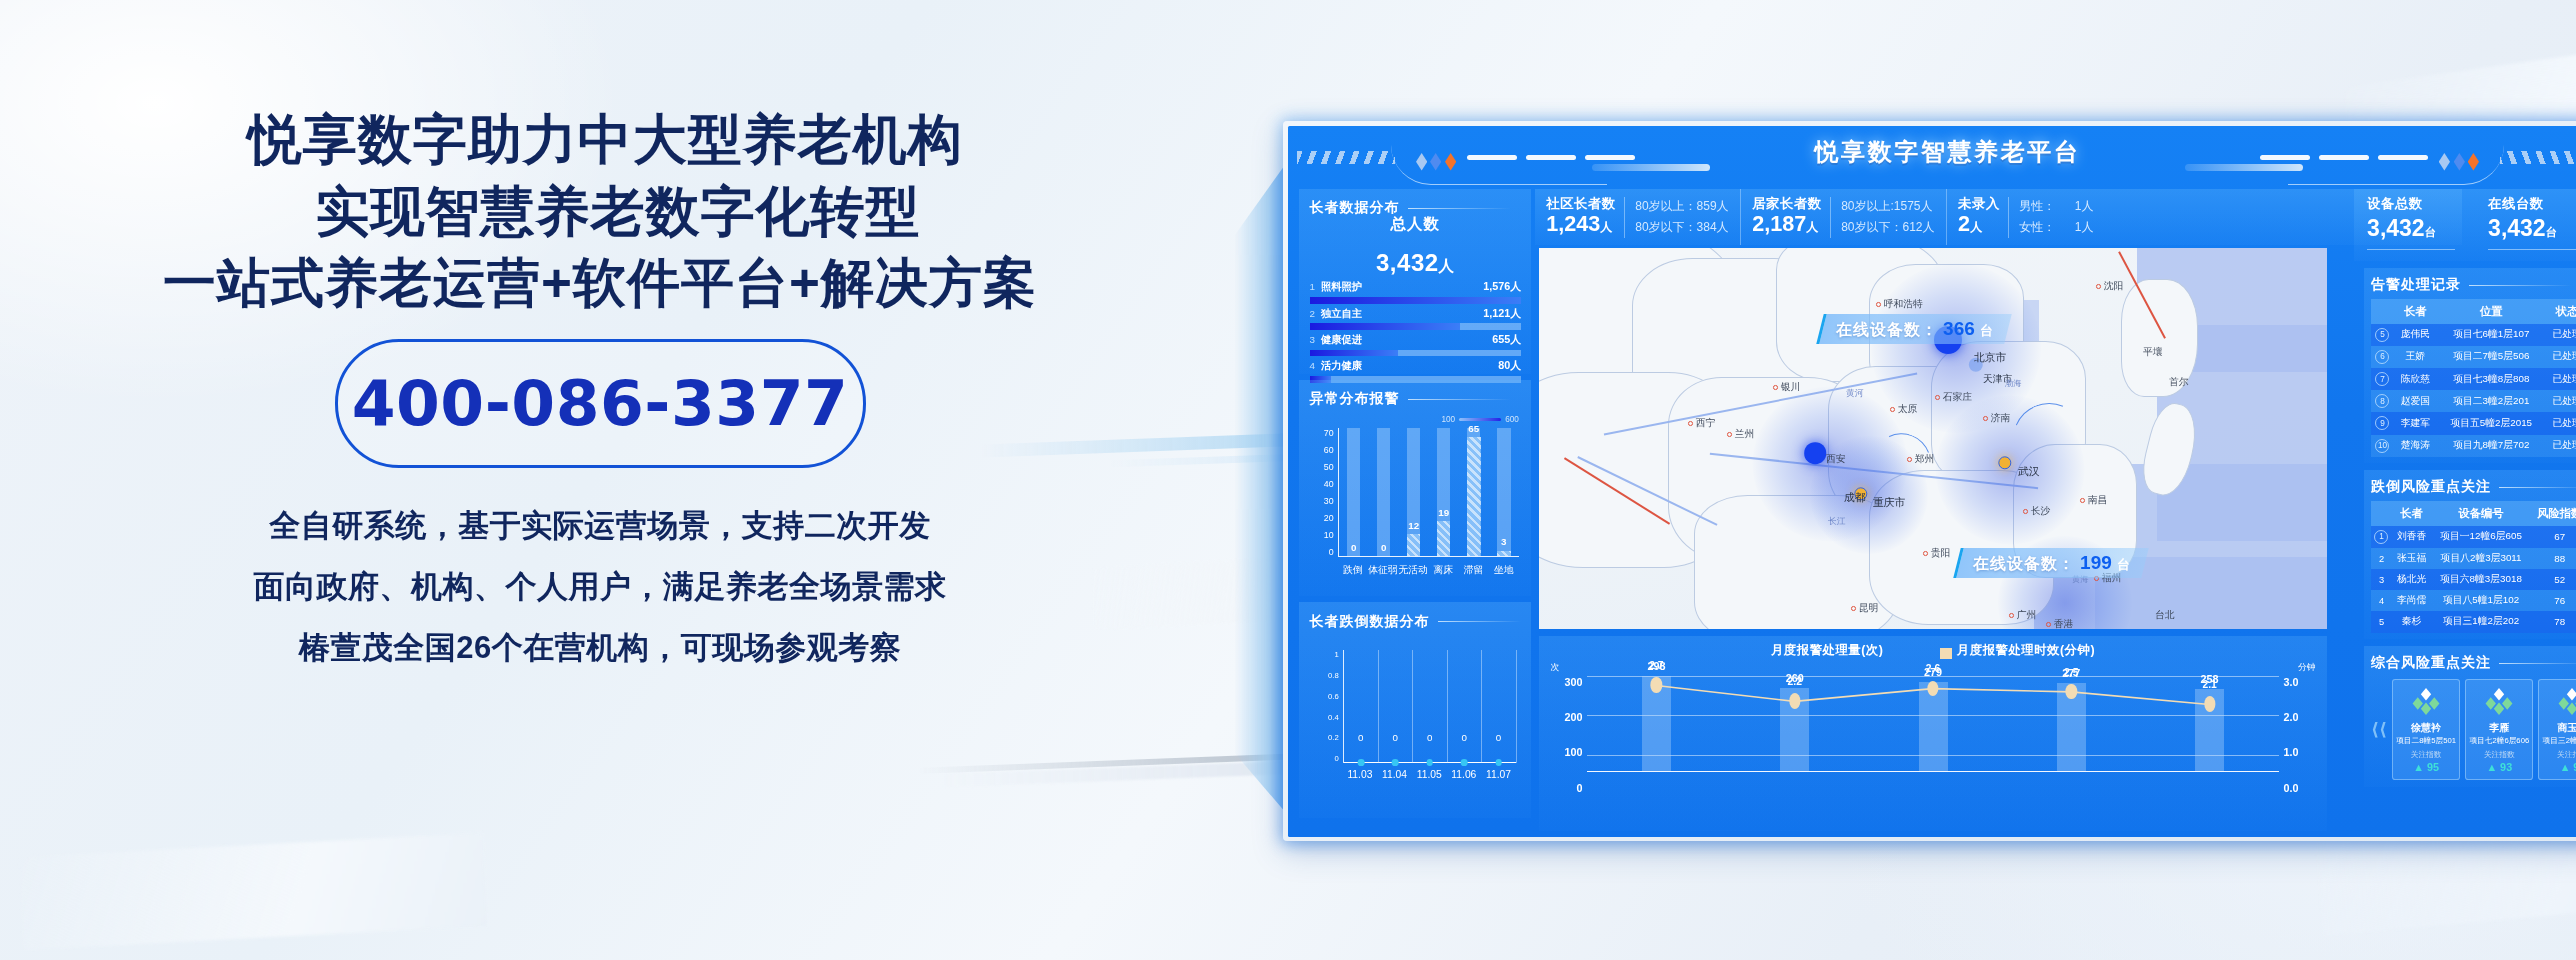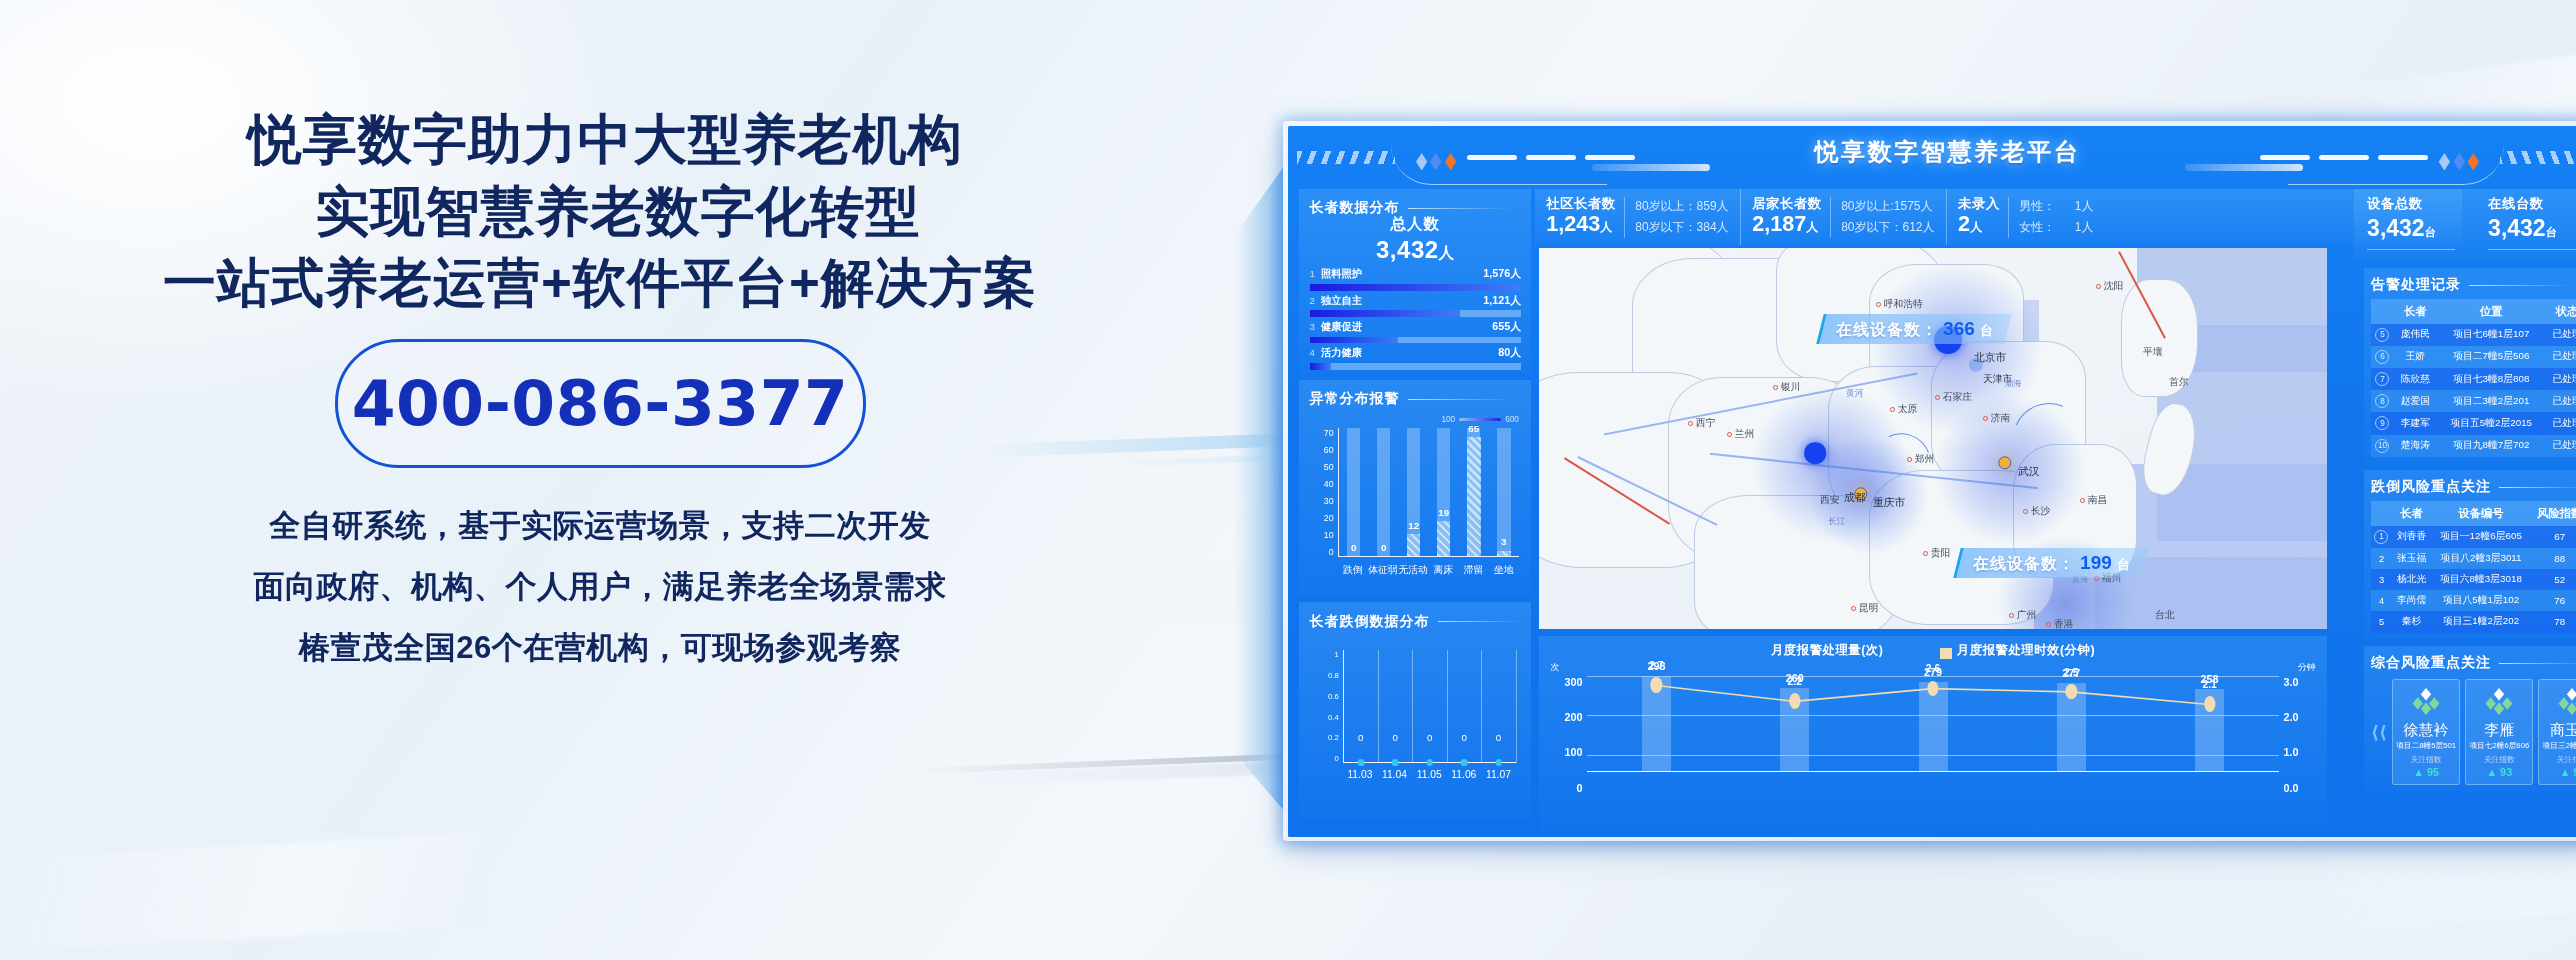--- a/index.html
+++ b/index.html
@@ -121,21 +121,21 @@
 
   
   .col-left{position:absolute;left:11.3px;top:63px;width:232px;}
   .pnl{background:linear-gradient(180deg,rgba(95,180,252,.30),rgba(70,160,248,.06));padding:10.3px 10.3px 8.2px 10.3px;margin-bottom:6.2px;}
   .pnl.p1{height:185px;}
   .pnl.p2{height:216px;}
   .pnl.p3{height:216px;}
 
   .total-box{text-align:center;margin-top:-3.1px;}
   .total-lbl{color:#ffffff;font-size:15.5px;font-weight:700;letter-spacing:1px;}
-  .total-val{color:#ffffff;font-size:24px;font-weight:700;letter-spacing:0.5px;margin-top:1px;}
+  .total-val{color:#ffffff;font-size:24px;font-weight:700;letter-spacing:0.5px;margin-top:14px;}
   .total-val .u{font-size:15.5px;}
 
   .dist-list{margin-top:3.1px;}
   .dist-row{margin-bottom:3.1px;}
   .dist-head{display:flex;align-items:baseline;color:#ffffff;font-size:10.3px;font-weight:700;}
   .dist-idx{color:#bfe0ff;font-weight:400;width:11.3px;font-size:9.8px;}
   .dist-name{flex:1;}
   .dist-num{font-size:10.8px;font-weight:700;}
   .dist-track{margin-top:2.6px;height:6.7px;background:rgba(190,225,255,.45);}
   .dist-fill{height:6.7px;background:linear-gradient(90deg,#1a1ae0,#3b7ef7);}
@@ -221,21 +221,21 @@
   .tbl tr.norm td{background:rgba(110,185,252,.22);}
   .idx-badge{display:inline-flex;align-items:center;justify-content:center;width:14px;height:14px;border-radius:50%;
     border:0.8px solid rgba(200,230,255,.75);color:#dff0ff;font-size:8.2px;}
   .idx-plain{color:#ffffff;font-size:9.3px;}
 
   .cards{display:flex;align-items:center;gap:5.2px;margin-top:7.2px;}
   .chev{color:#9ad2fb;font-size:17.5px;font-weight:700;opacity:.8;}
   .card{flex:1;background:rgba(130,198,253,.22);border:0.8px solid rgba(190,228,255,.45);border-radius:3.1px;
     padding:6.2px 3.1px 6.2px 3.1px;text-align:center;}
   .card-icon{height:32px;display:flex;align-items:center;justify-content:center;margin-bottom:2.1px;}
-  .card-name{color:#ffffff;font-size:15px;font-weight:400;}
+  .card-name{color:#ffffff;font-size:10px;font-weight:700;}
   .card-loc{color:#ffffff;font-size:7.7px;margin-top:1.5px;white-space:nowrap;}
   .card-k{color:#bdd9f5;font-size:7.7px;margin-top:4.1px;}
   .card-v{color:#3ee0d8;font-size:10.8px;font-weight:700;margin-top:1px;}
 </style>
 </head>
 <body>
 
 <div class="bg-streak s1"></div>
 <div class="bg-streak s2"></div>
 <div class="bg-streak s3"></div>
@@ -604,21 +604,21 @@
           <span>西宁</span>
         </div>
       <div class="map-city" style="left:188px;top:180px;">
           <span class="pin"></span>
           <span>兰州</span>
         </div>
       <div class="map-city" style="left:368px;top:205px;">
           <span class="pin"></span>
           <span>郑州</span>
         </div>
-      <div class="map-city" style="left:281px;top:205px;color:#39445a;margin-top:41px;">
+      <div class="map-city" style="left:287px;top:205px;color:#39445a;">
           <span>西安</span>
         </div>
       <div class="map-city" style="left:305px;top:243px;color:#2a3446;font-size:10.8px;">
           <span>成都</span>
         </div>
       <div class="map-city" style="left:334px;top:248px;color:#2a3446;font-size:10.8px;">
           <span>重庆市</span>
         </div>
       <div class="map-city" style="left:479px;top:217px;color:#2a3446;font-size:10.8px;">
           <span>武汉</span>

